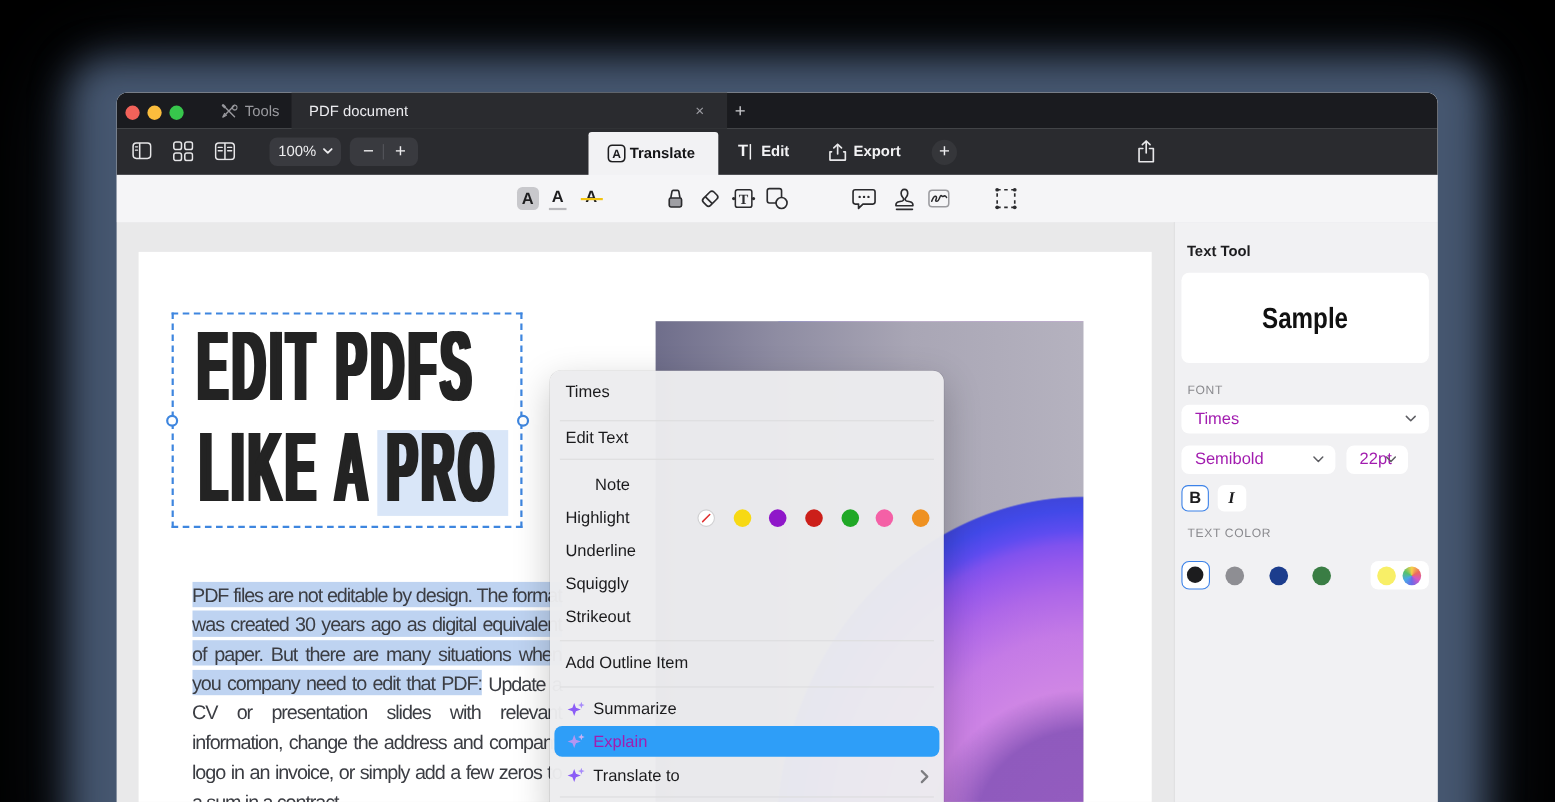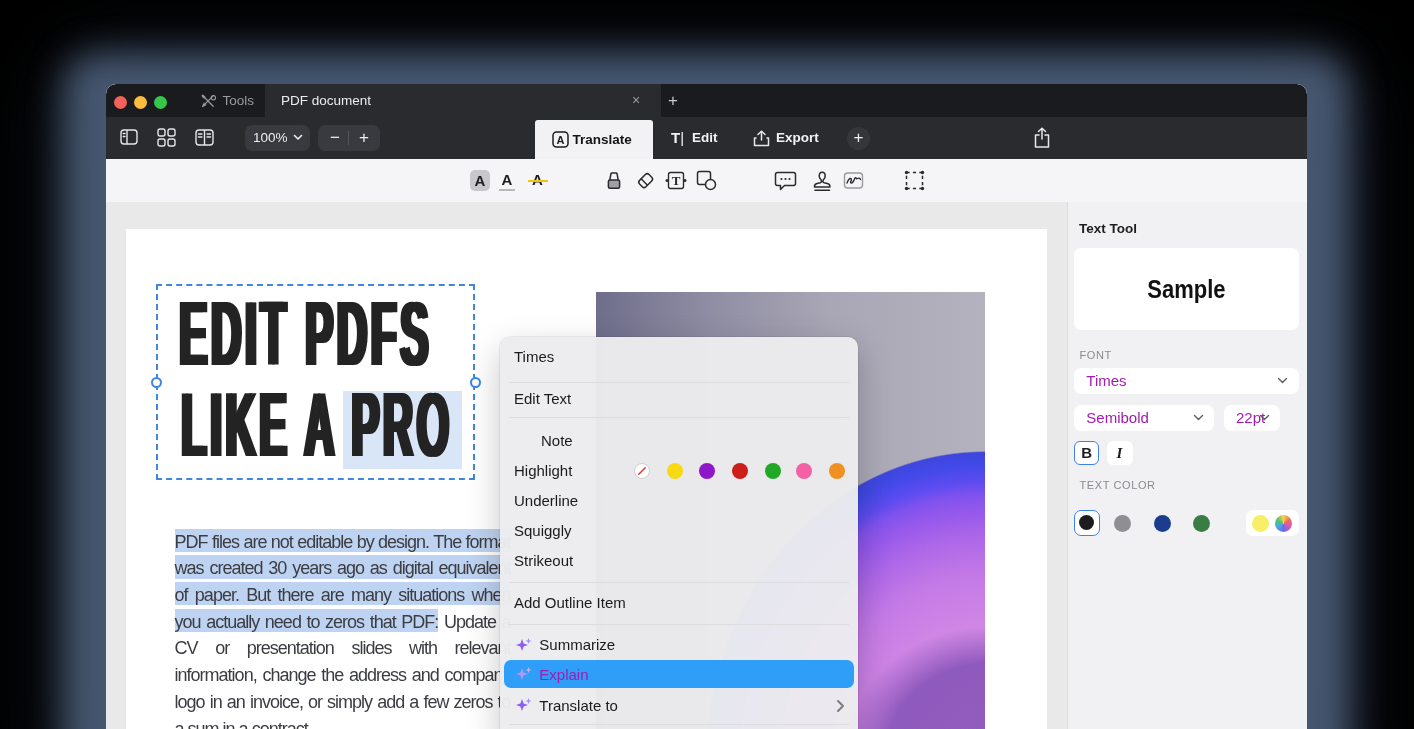--- a/index.html
+++ b/index.html
@@ -206,21 +206,21 @@
   <div id="dash"></div>
   <div class="handle" style="left:44.8px; top:293.4px;"></div>
   <div class="handle" style="left:363.5px; top:293.4px;"></div>
   <div style="position:absolute;left:237.1px;top:307px;width:118.7px;height:77.8px;background:#d9e6f8;"></div>
   <div class="hl" id="h1" style="left:71.4px; top:205.4px; font-size:90px; transform:scaleX(0.4662);">EDIT PDFS</div>
   <div class="hl" id="h2" style="left:72.8px; top:296.2px; font-size:90px; transform:scaleX(0.4613);">LIKE A PRO</div>
   <div id="para">
     <div class="ln"><span class="hlt">PDF files are not editable by design. The format</span></div>
     <div class="ln"><span class="hlt">was created 30 years ago as digital equivalent</span></div>
     <div class="ln"><span class="hlt">of paper. But there are many situations when</span></div>
-    <div class="ln"><span class="hlt">you actually need to zeros that PDF:</span> Update a</div>
+    <div class="ln"><span class="hlt">you company need to edit that PDF:</span> Update a</div>
     <div class="ln">CV or presentation slides with relevant</div>
     <div class="ln">information, change the address and company</div>
     <div class="ln">logo in an invoice, or simply add a few zeros to</div>
     <div class="ln last">a sum in a contract.</div>
   </div>
 
   <div id="menu">
     <div class="mi" style="top:10.9px;">Times</div>
     <div class="mdiv" style="top:45.5px;"></div>
     <div class="mi" style="top:52.5px;">Edit Text</div>

